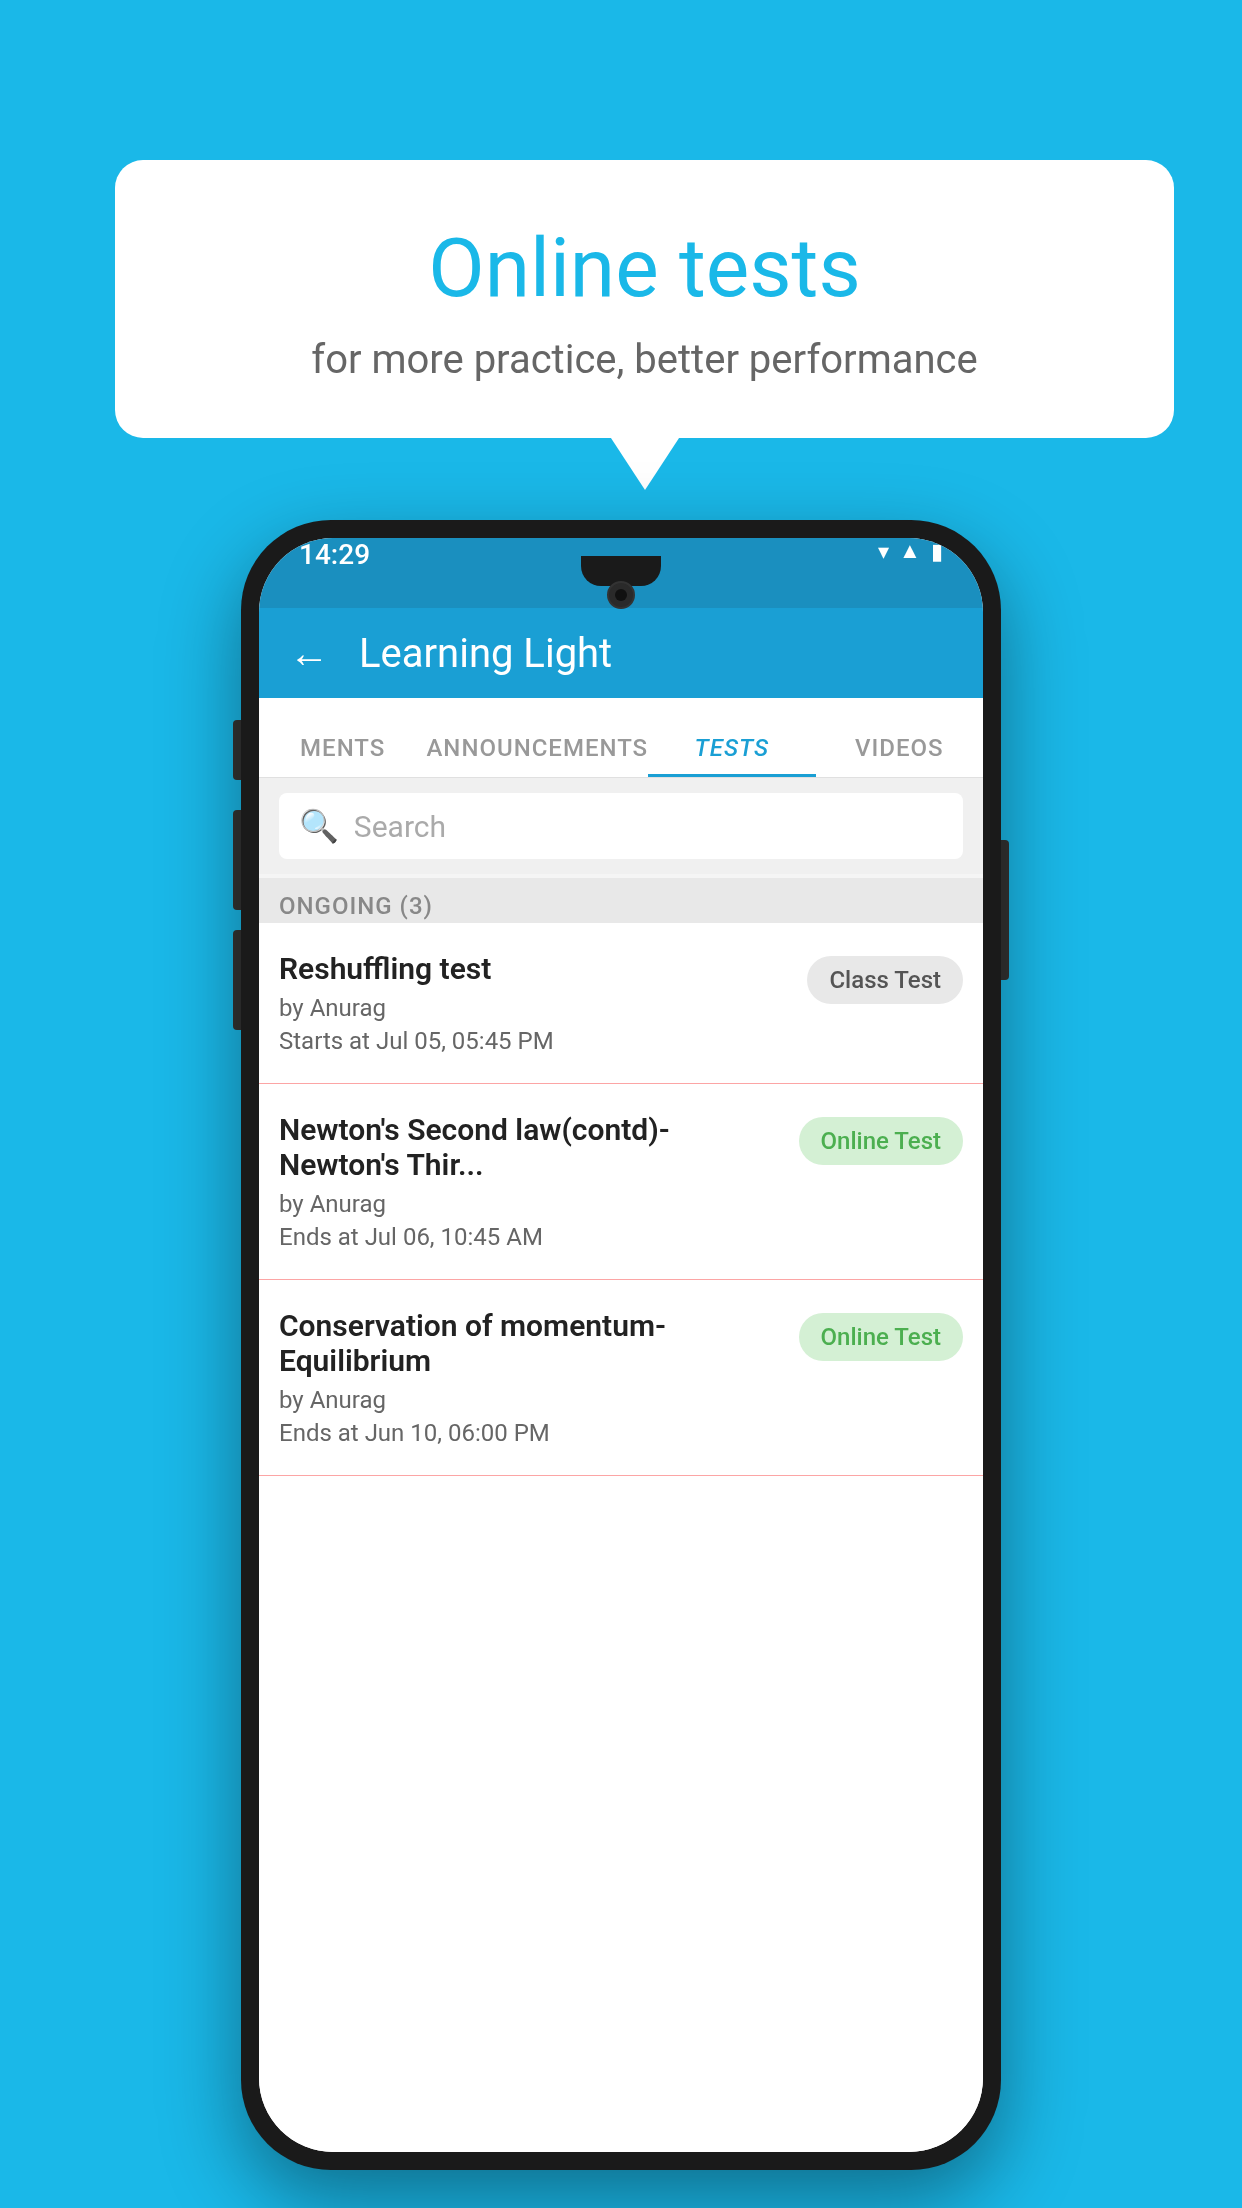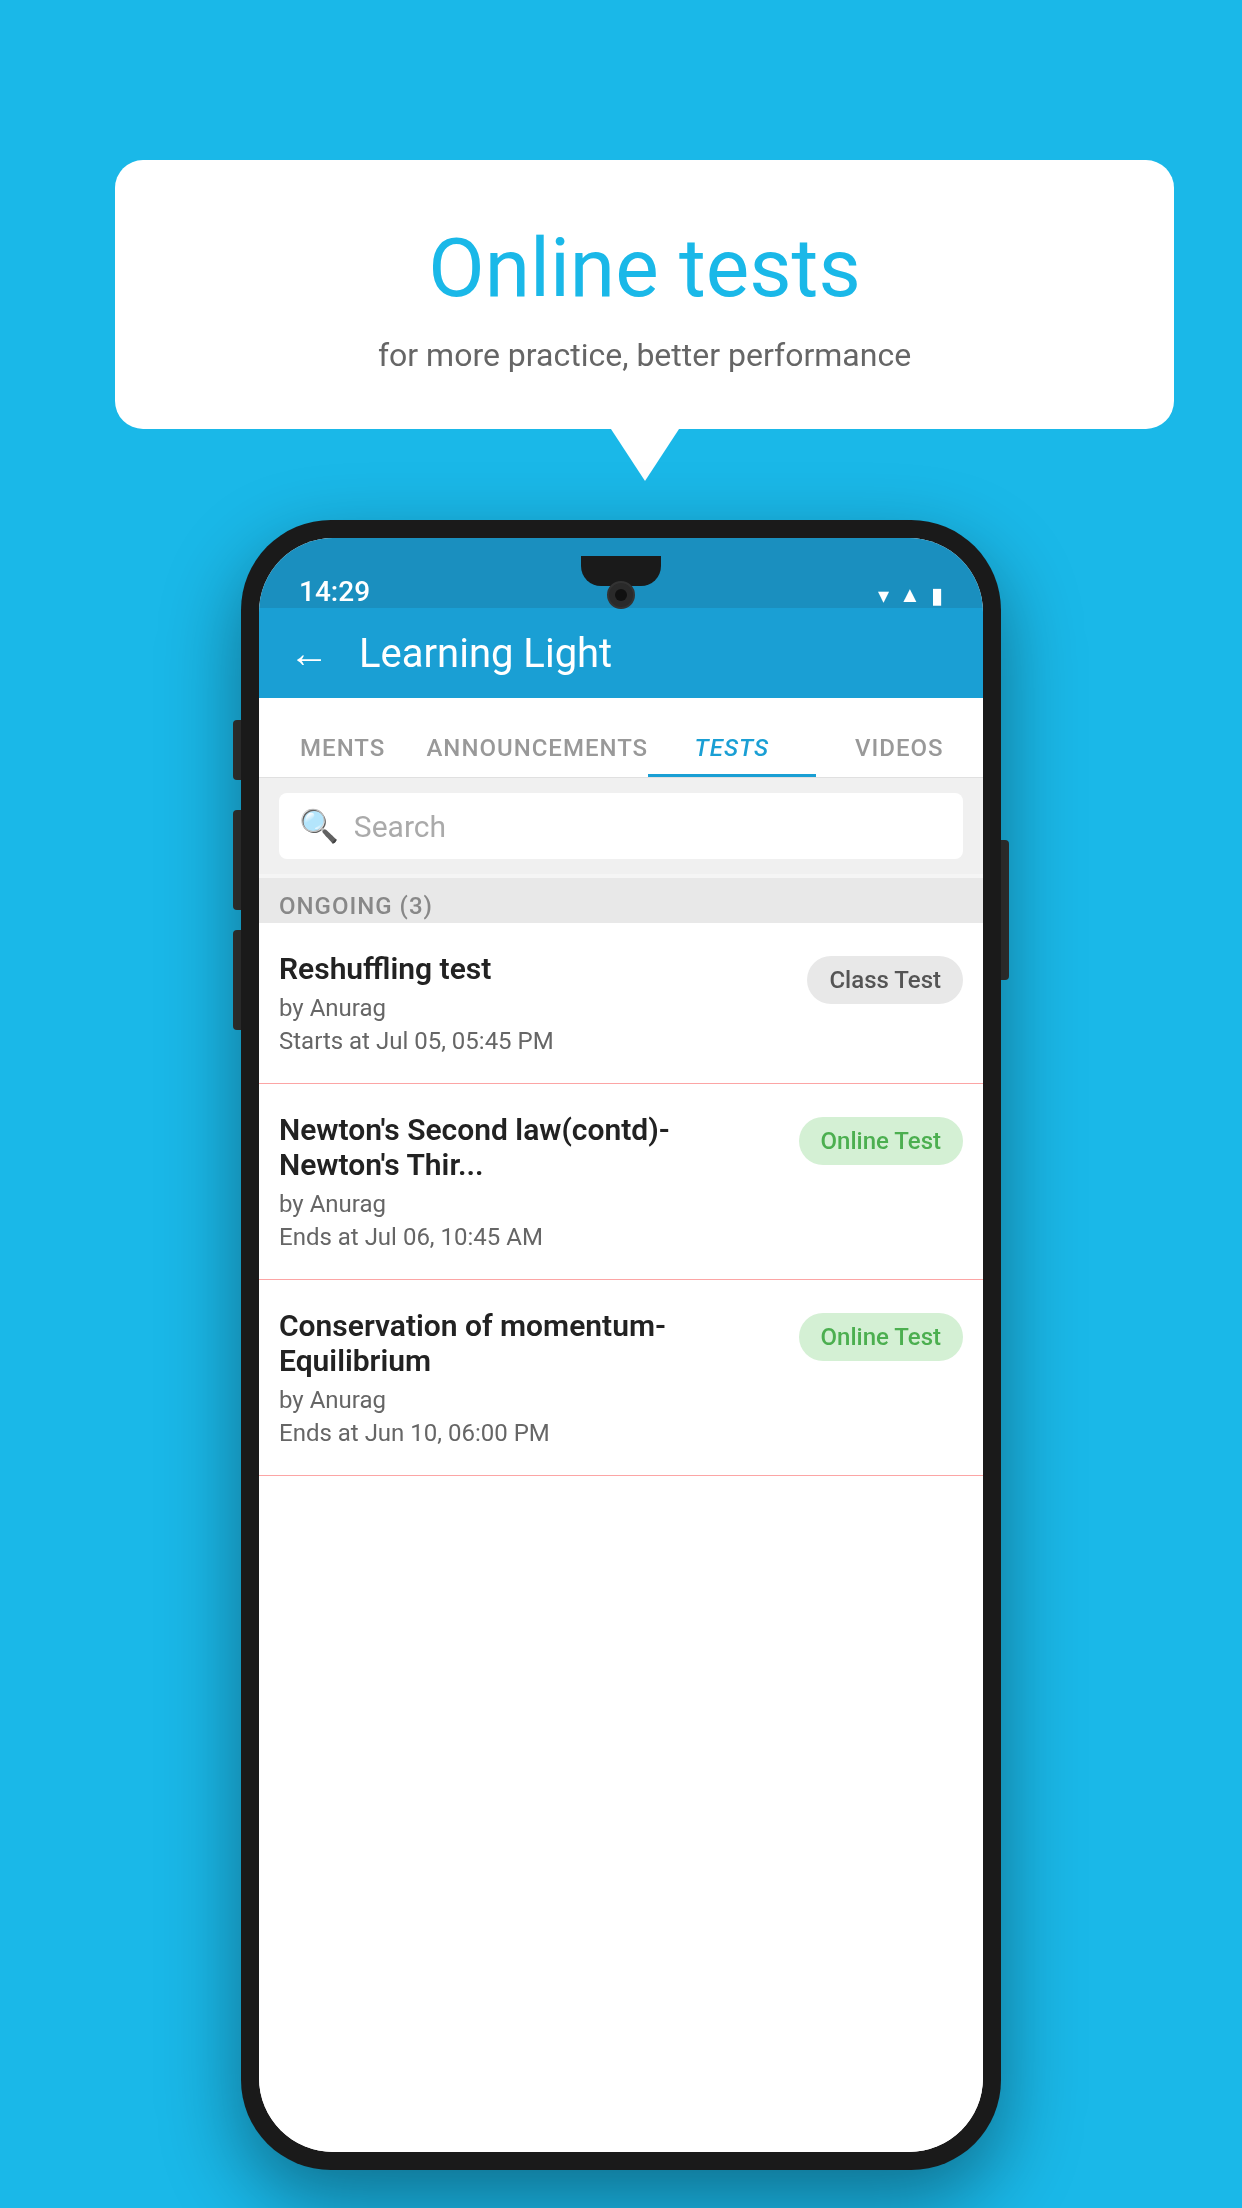--- a/index.html
+++ b/index.html
@@ -37,21 +37,21 @@
       border-right: 36px solid transparent;
       border-top: 55px solid white;
     }
     .bubble-title {
       font-size: 82px;
       color: #1ab8e8;
       font-weight: 400;
       margin-bottom: 20px;
     }
     .bubble-subtitle {
-      font-size: 32px;
+      font-size: 40px;
       color: #666;
       font-weight: 400;
     }
 
     
     .phone-wrapper {
       position: absolute;
       top: 520px;
       left: 50%;
       transform: translateX(-50%);
@@ -98,21 +98,21 @@
 
     
     .status-bar {
       position: absolute;
       top: 0;
       left: 0;
       right: 0;
       height: 70px;
       background: #1a8fbf;
       display: flex;
-      align-items: flex-end;
+      align-items: flex-start;
       justify-content: space-between;
       padding: 0 40px;
       z-index: 50;
       border-radius: 74px 74px 0 0;
       gap: 40px;
     }
     .status-time {
       color: white;
       font-size: 28px;
       font-weight: 500;

